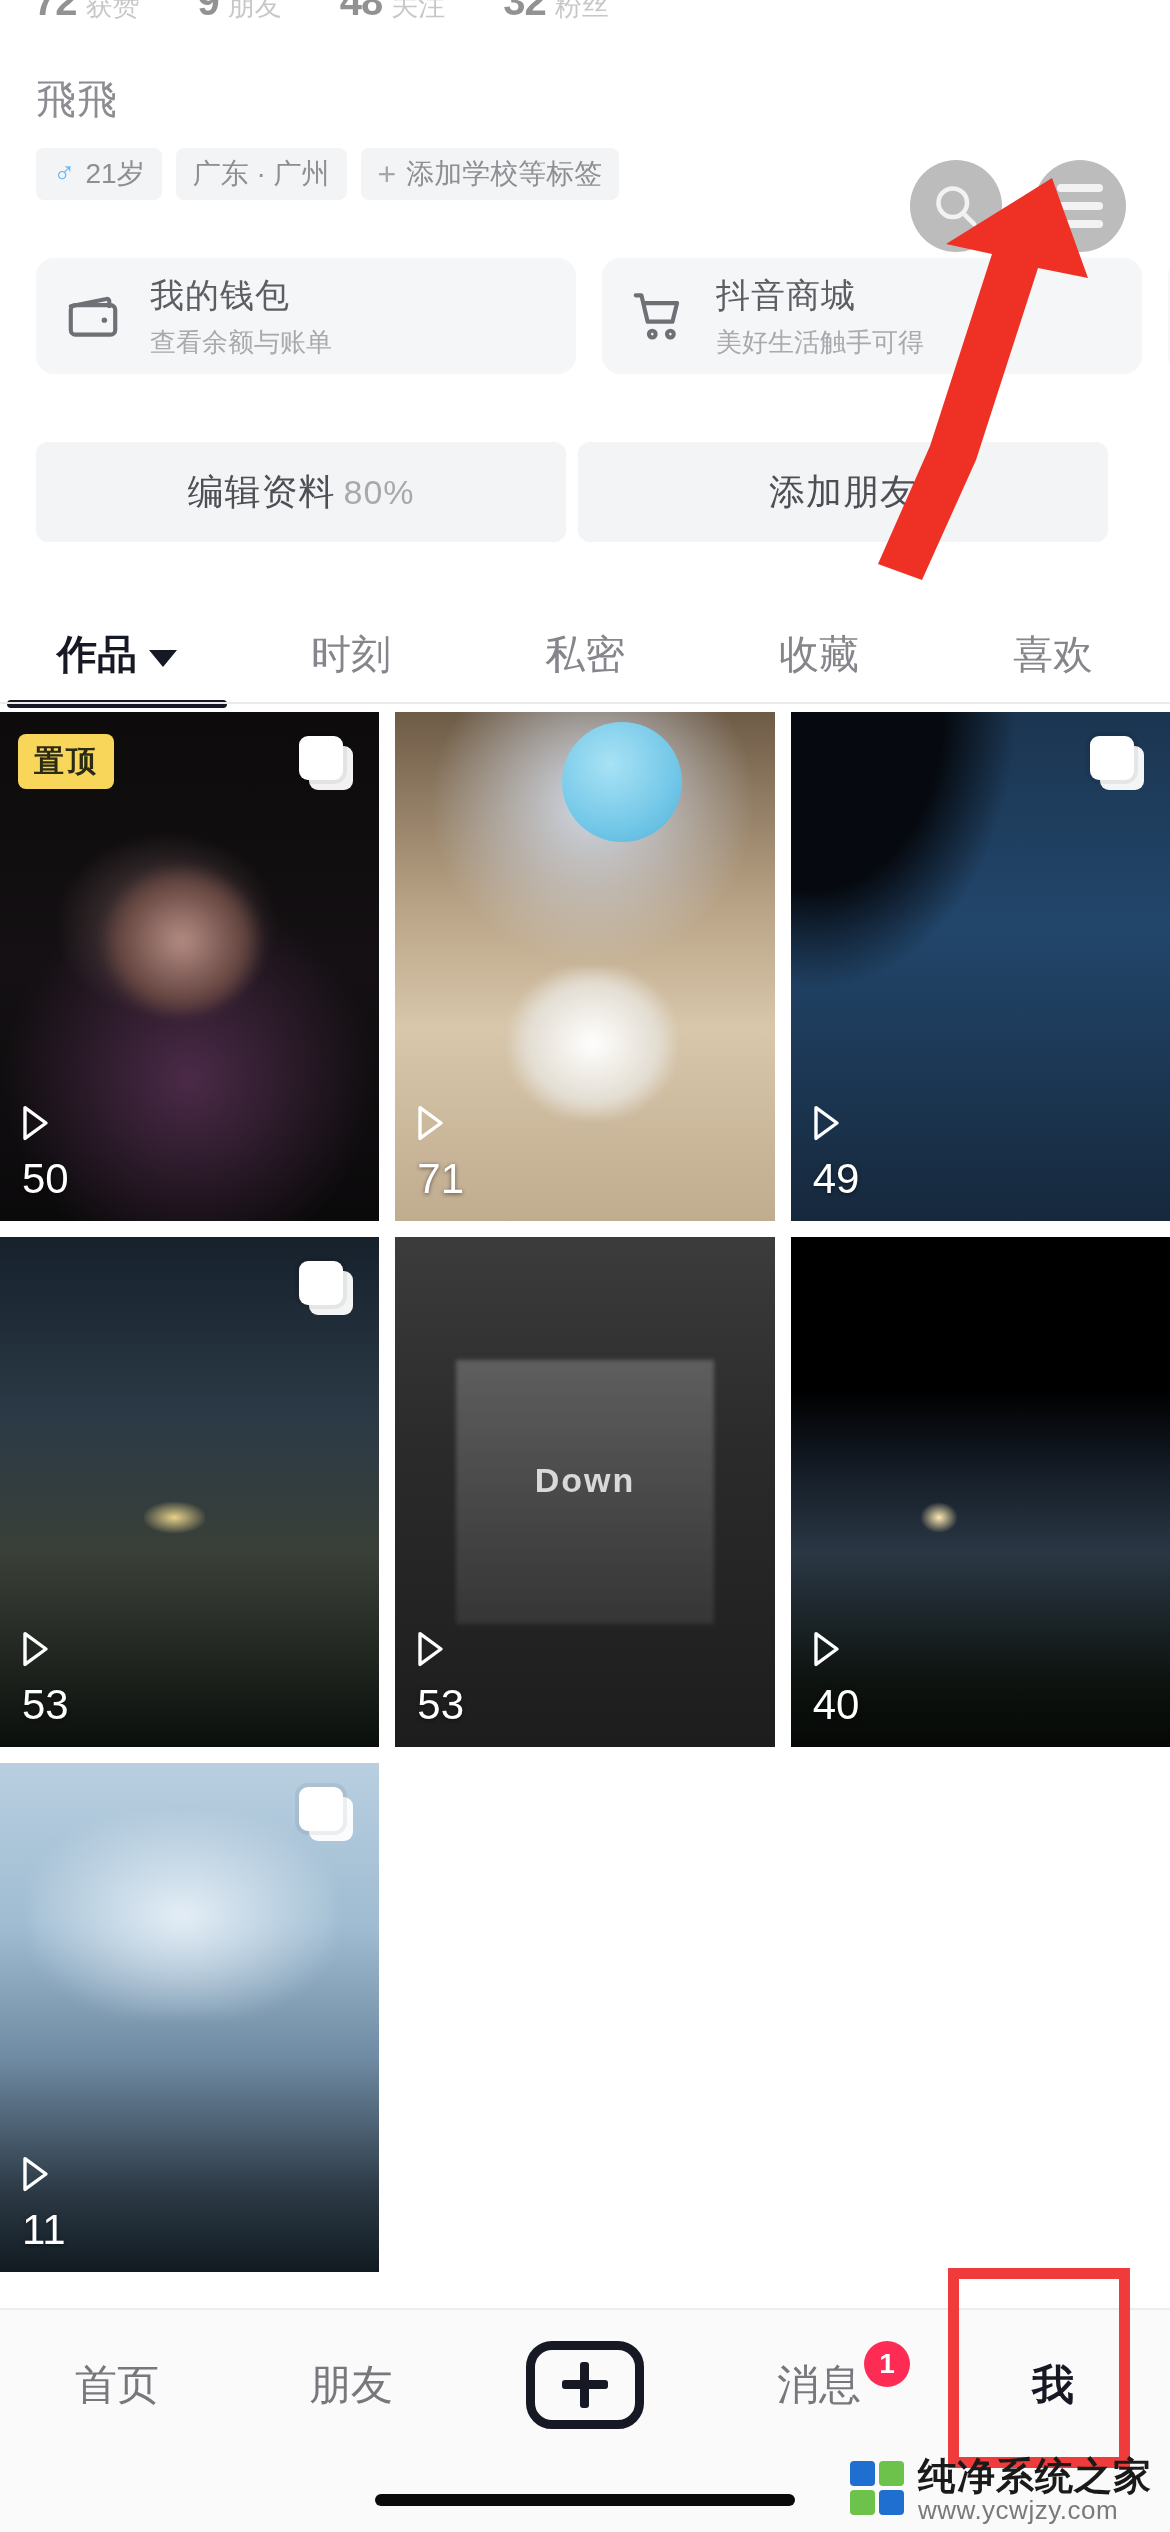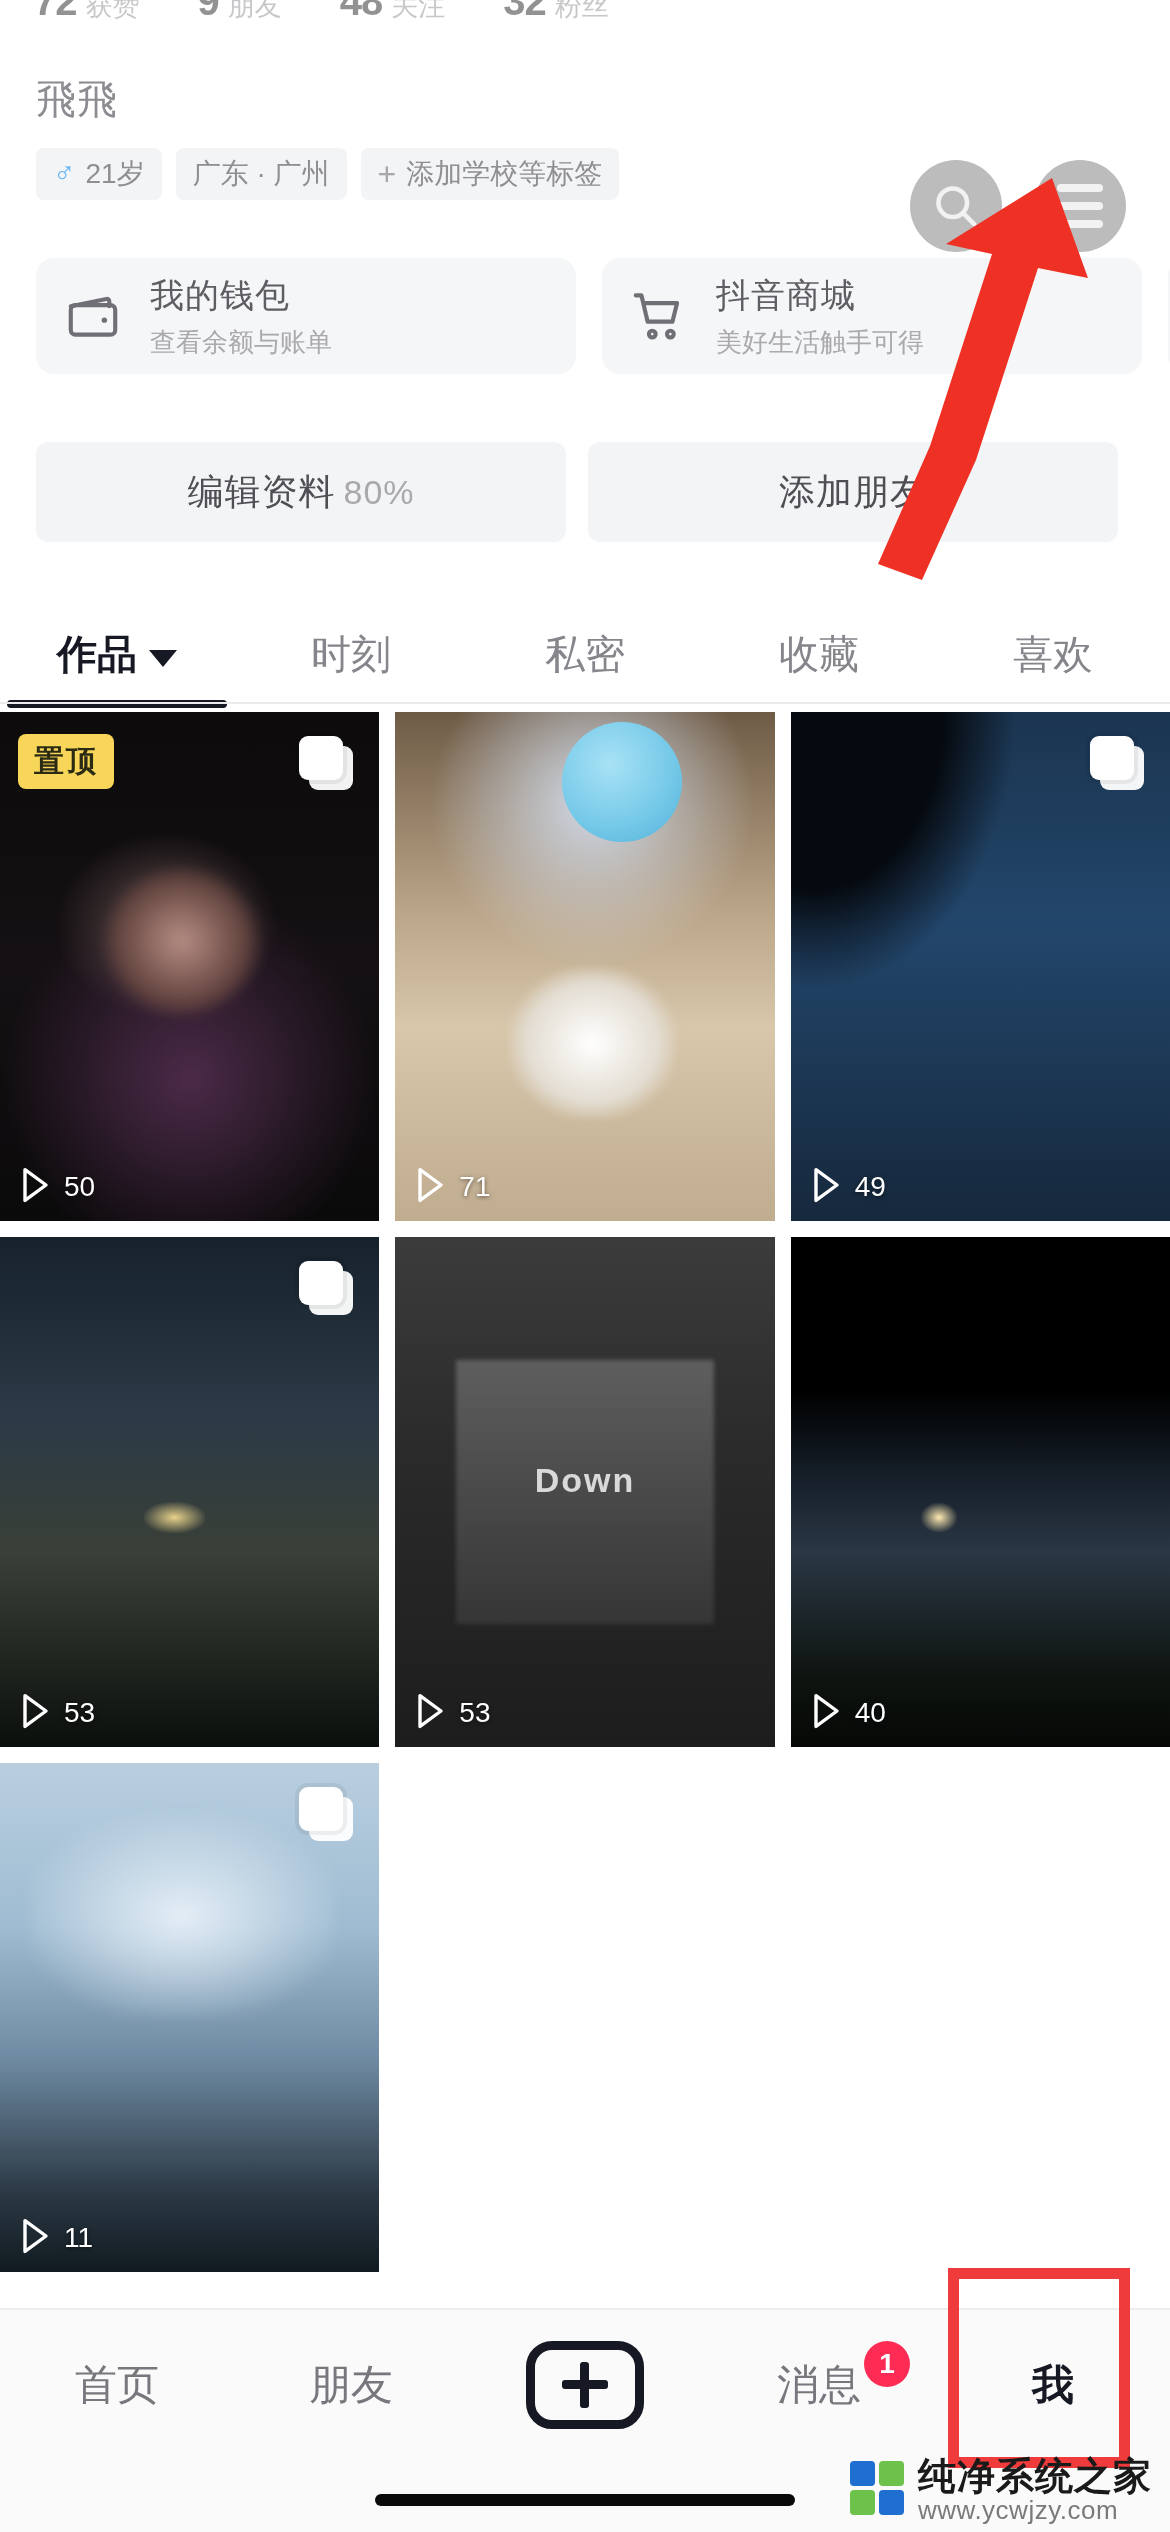--- a/index.html
+++ b/index.html
@@ -66,21 +66,21 @@
     width:78px; height:78px; flex:0 0 78px;
     display:flex; align-items:center; justify-content:center; color:#6f6f75;
   }
   .entry-txt{ display:flex; flex-direction:column; gap:6px; overflow:hidden; }
   .entry-title{ font-size:34px; color:#5d5d63; white-space:nowrap; letter-spacing:1px;}
   .entry-sub{ font-size:26px; color:#a9a9ae; white-space:nowrap; }
 
   
   .action-row{
     position:absolute; top:442px; left:36px; right:0;
-    display:flex; gap:22px;
+    display:flex; gap:12px;
   }
   .action-btn{
     background:#f3f4f6; border-radius:12px; height:100px;
     display:flex; align-items:center; justify-content:center;
     font-size:36px; color:#4e4e54; white-space:nowrap; letter-spacing:1px;
   }
   .action-btn.a1{ width:530px; }
   .action-btn.a2{ width:530px; }
   .pct{ color:#a8a8ad; font-size:34px; margin-left:8px; }
 
@@ -119,22 +119,22 @@
   }
   .multi-ico{
     position:absolute; top:24px; right:26px; z-index:5; width:54px; height:54px;
   }
   .multi-ico i{ position:absolute; display:block; border-radius:9px; }
   .multi-ico i.back{ right:0; bottom:0; width:44px; height:44px; background:#fff; opacity:.95; }
   .multi-ico i.front{ left:0; top:0; width:44px; height:44px; background:#fff; box-shadow:0 0 0 4px rgba(0,0,0,.06); }
 
   .play-stat{
     position:absolute; left:22px; bottom:18px; z-index:5;
-    display:flex; align-items:flex-end; gap:14px;
-    color:#fff; font-size:28px; text-shadow:0 1px 4px rgba(0,0,0,.55);
+    display:flex; align-items:flex-start; gap:14px;
+    color:#fff; font-size:42px; text-shadow:0 1px 4px rgba(0,0,0,.55);flex-direction:column;
   }
   .play-ico{ width:28px; height:36px; position:relative; }
   .play-ico svg{ display:block; }
 
   
   .t1{ background:
       radial-gradient(ellipse 180px 150px at 44% 42%, #5e4a4a 0%, rgba(0,0,0,0) 62%),
       radial-gradient(circle at 50% 72%, #4b2a48 0%, rgba(0,0,0,0) 45%),
       linear-gradient(180deg,#0d0b0c 0%,#141013 50%,#0b0a0b 100%); }
   .t1::after{ content:""; position:absolute; left:27%; top:30%; width:42%; height:30%;

